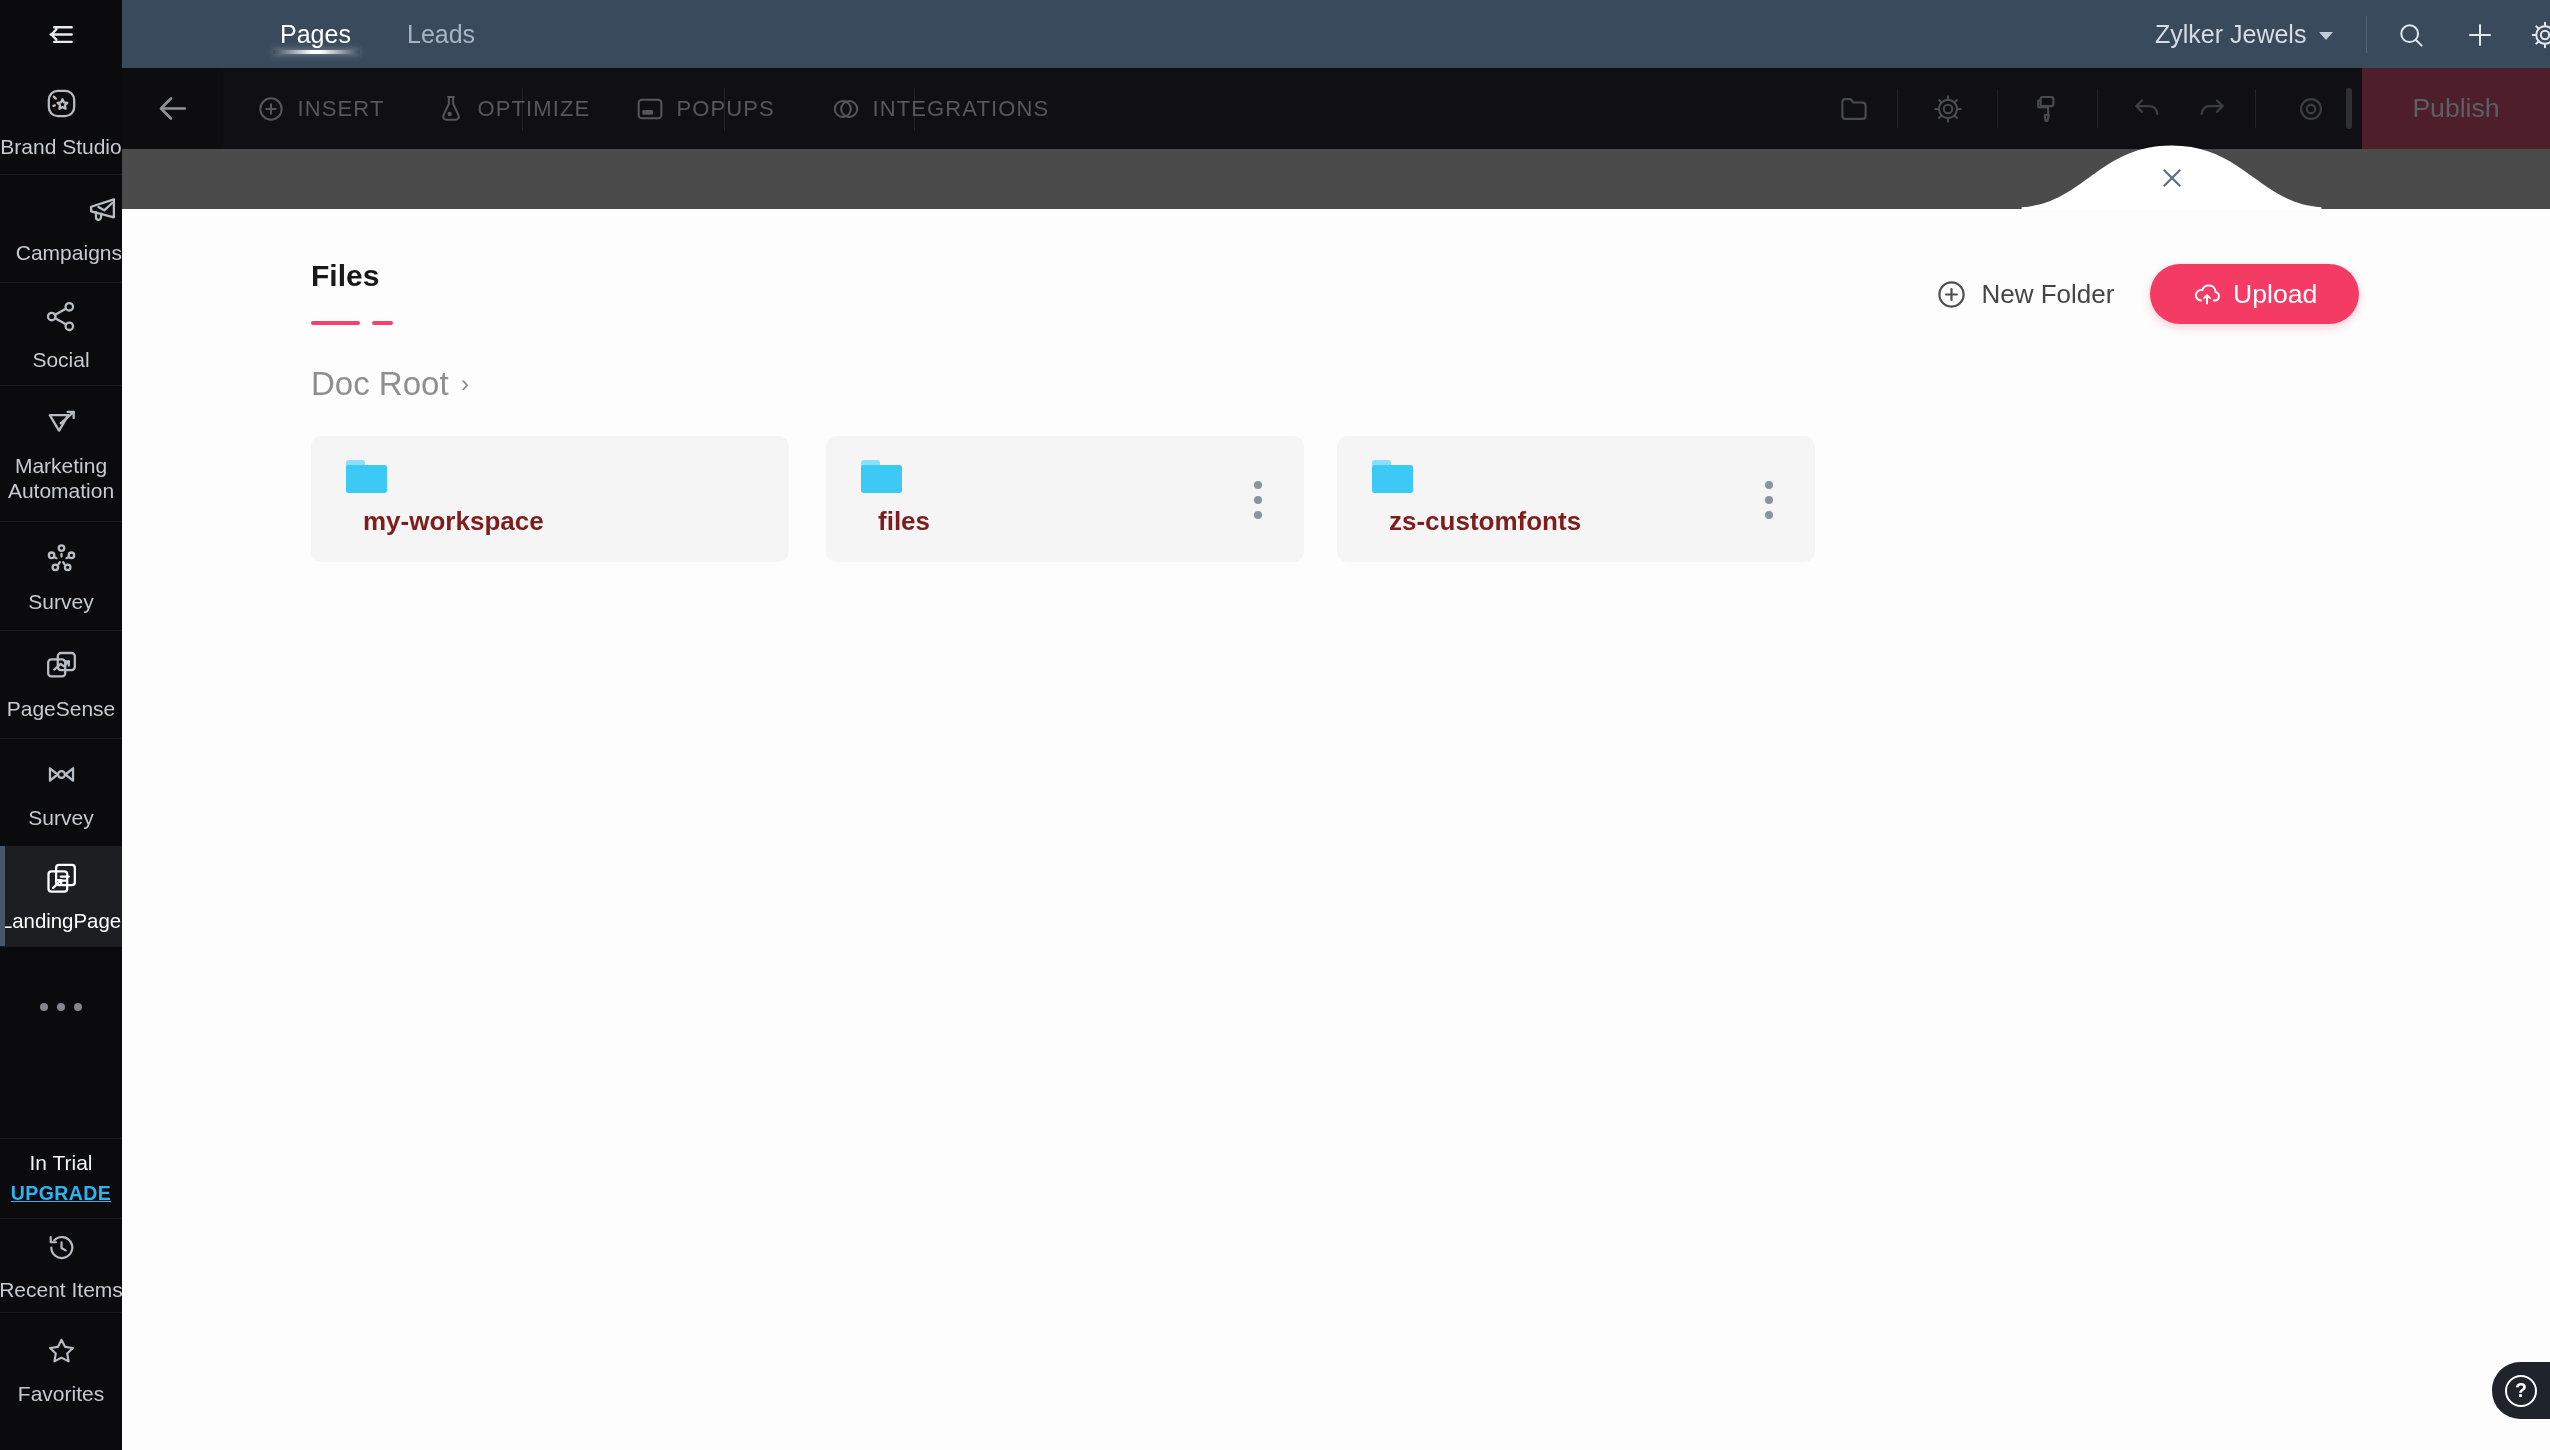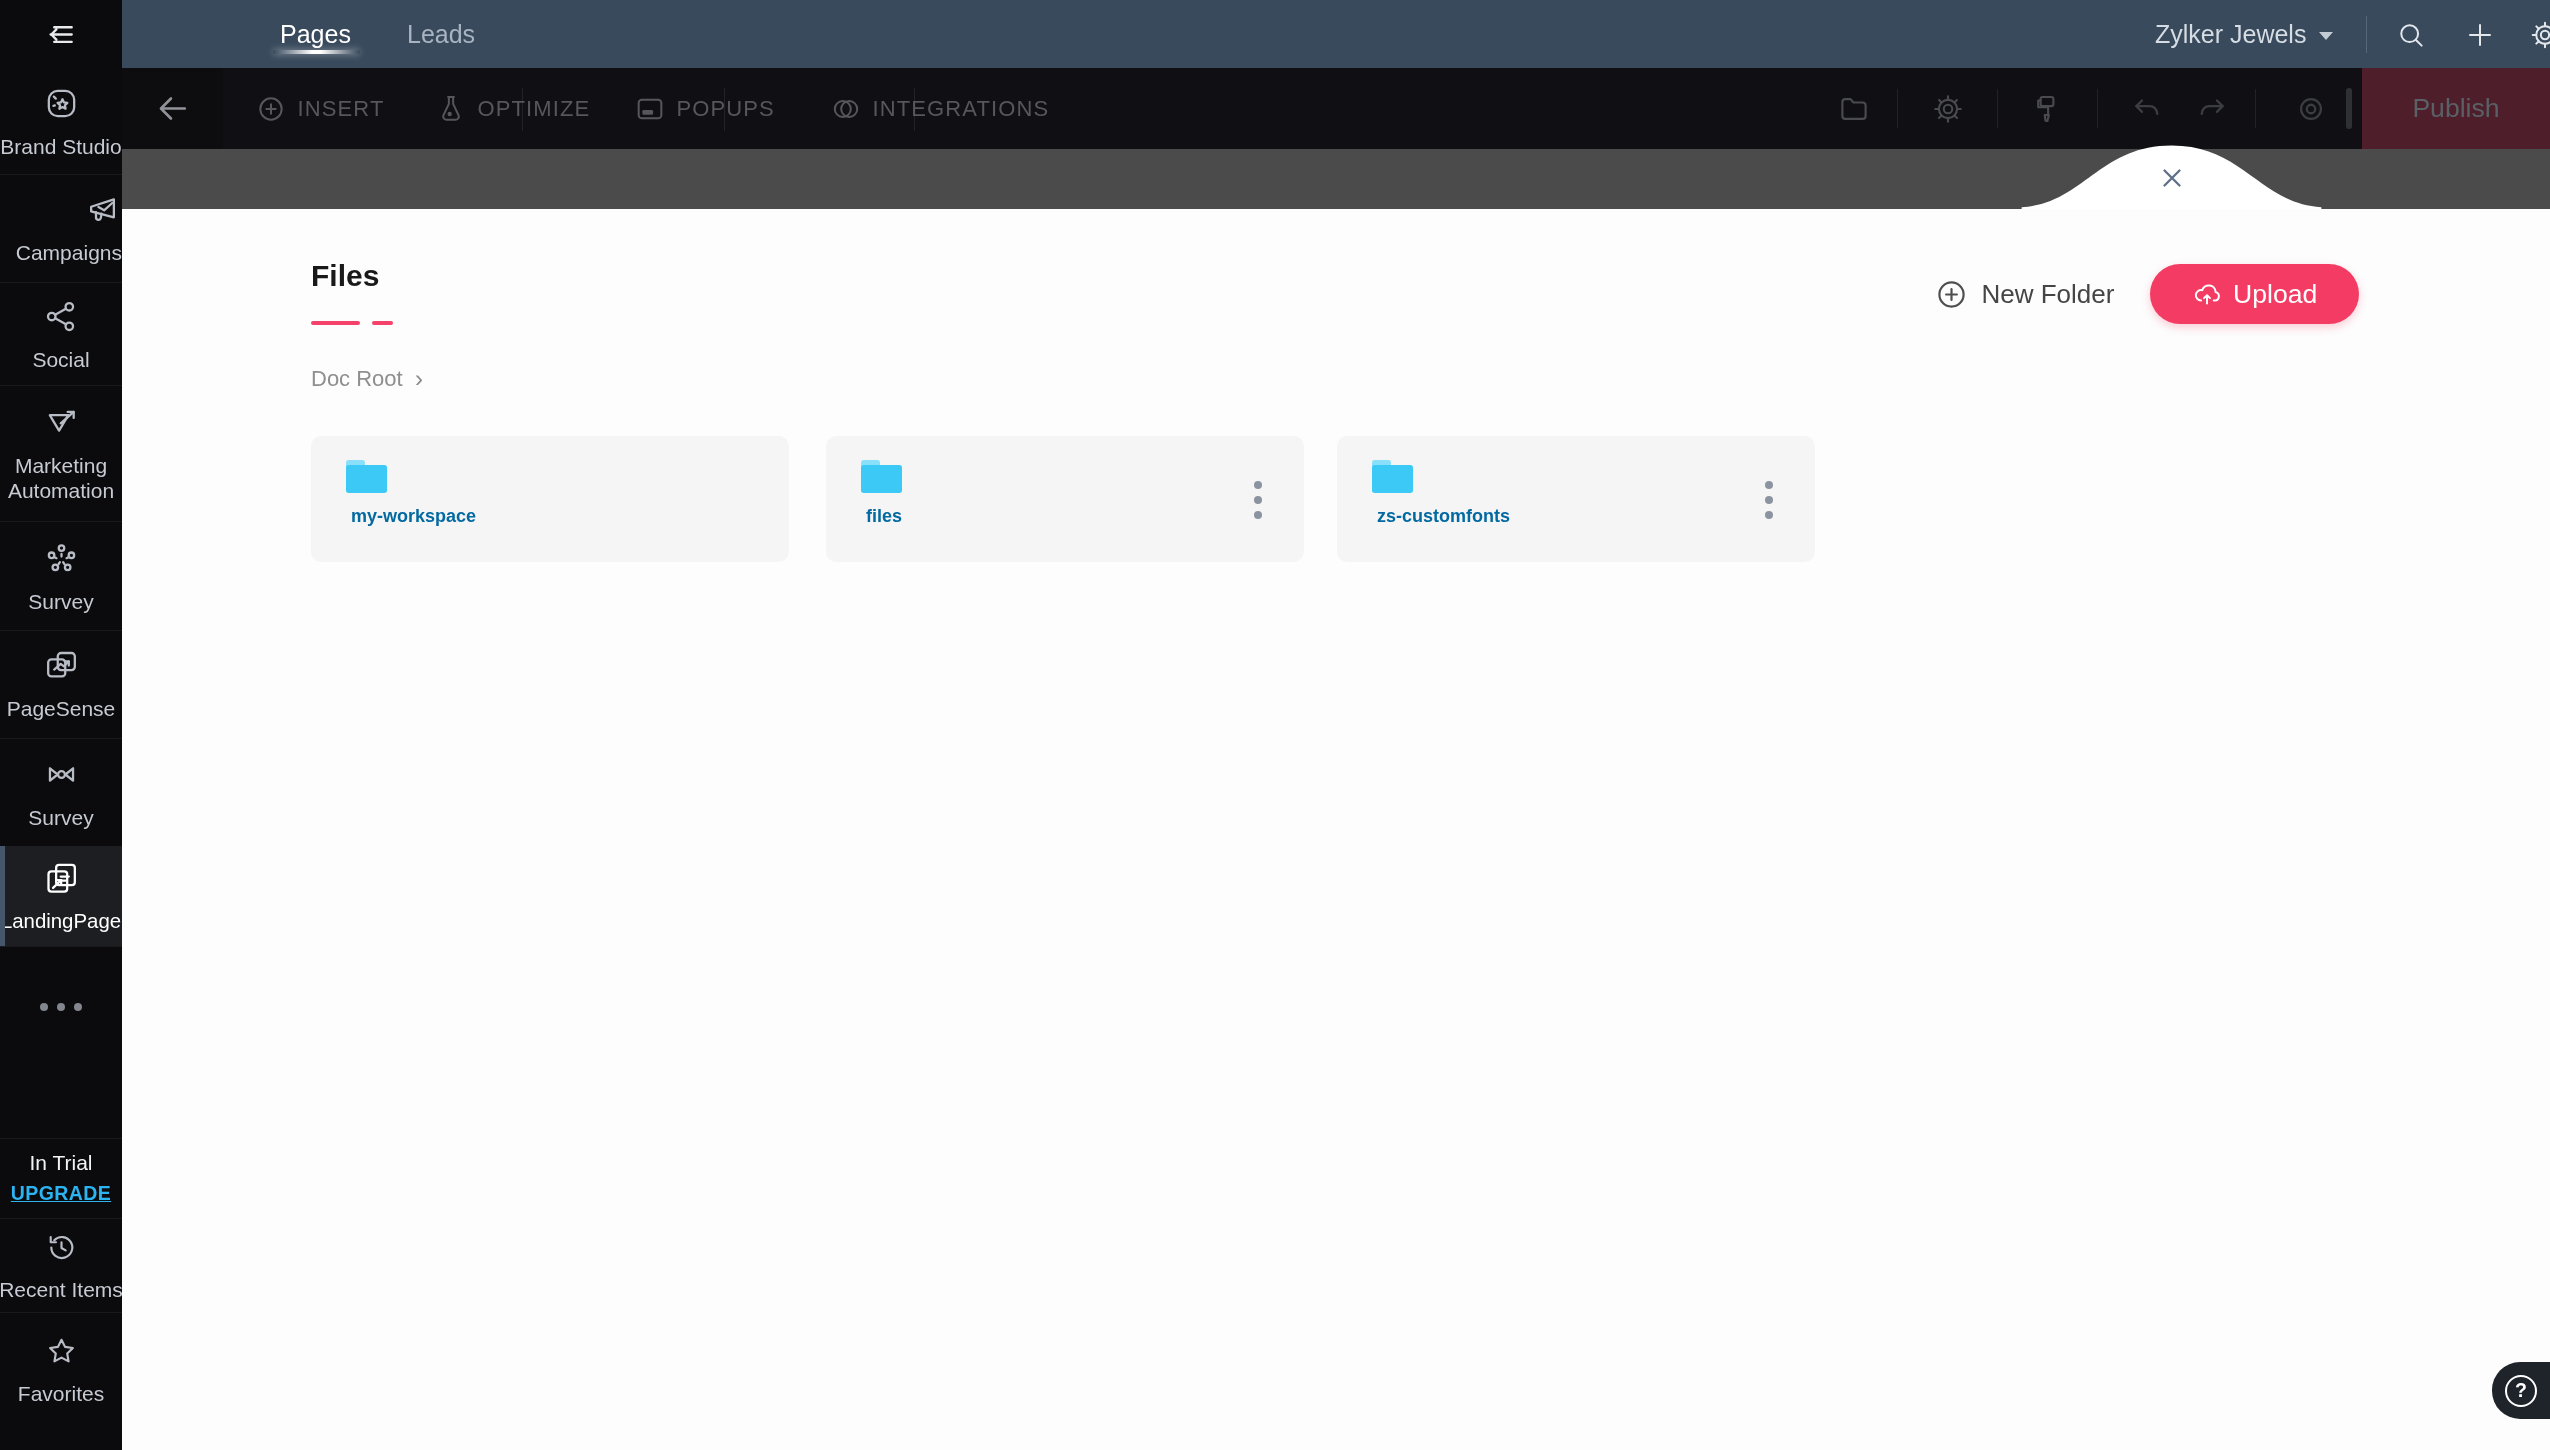--- a/index.html
+++ b/index.html
@@ -54,32 +54,32 @@
   .strip{position:absolute;left:122px;top:149px;width:2428px;height:60px;background:#4b4b4b;}
   .cloud{position:absolute;left:2021px;top:142px;width:301px;height:67px;}
   .close-x{position:absolute;left:2155px;top:161px;width:34px;height:34px;display:flex;align-items:center;justify-content:center;color:#5f7189;cursor:pointer;}
 
   
   .panel{position:absolute;left:122px;top:209px;width:2428px;height:1242px;background:#fdfdfd;padding-left:20px;}
   .files-title{position:absolute;left:189px;top:50px;font-size:30px;font-weight:700;color:#191919;}
   .dash{position:absolute;top:112px;height:4.4px;border-radius:2.2px;background:#f4426b;}
   .dash1{left:189px;width:49px;} .dash2{left:250px;width:21px;}
   .crumb{position:absolute;left:189px;top:156px;display:flex;align-items:center;gap:12.4px;}
-  .crumb .c1{font-size:22px;color:#8f8f8f;cursor:pointer;}
+  .crumb .c1{font-size:33px;color:#8f8f8f;cursor:pointer;}
   .crumb .sep{font-size:24px;color:#8a8a8a;}
   .newfolder{position:absolute;left:1812px;top:68px;display:flex;align-items:center;gap:12.4px;color:#454545;cursor:pointer;}
   .newfolder .t{font-size:26px;}
   .upload{position:absolute;left:2028px;top:55px;width:209px;height:60px;border-radius:30px;background:#f43b63;display:flex;align-items:center;justify-content:center;gap:11.5px;color:#ffffff;cursor:pointer;box-shadow:0 3.5px 8.9px rgba(244,59,99,.25);}
   .upload .t{font-size:26.6px;font-weight:500;}
   .card{position:absolute;top:227px;width:478px;height:126px;background:#f5f5f6;border-radius:10.6px;cursor:pointer;}
   .card.c0{left:189px;} .card.c1{left:704px;} .card.c2{left:1215px;}
   .f-ico{position:absolute;left:35px;top:24px;width:41px;height:34px;}
   .f-tab{position:absolute;left:0;top:0;width:18.6px;height:11.5px;border-radius:2.7px 2.7px 0 0;background:#8adffb;}
   .f-body{position:absolute;left:0;top:5.3px;width:41px;height:27.5px;border-radius:2.7px;background:#3cc9f6;}
-  .f-name{position:absolute;left:40px;top:70px;font-size:18px;font-weight:700;color:#0369a1;}
+  .f-name{position:absolute;left:52px;top:70px;font-size:26px;font-weight:700;color:#7f1d1d;}
   .kebab{position:absolute;left:414px;top:39px;width:35px;height:50px;display:flex;flex-direction:column;align-items:center;justify-content:center;gap:7px;cursor:pointer;}
   .kebab .d{width:8px;height:8px;border-radius:50%;background:#8c93a0;}
 
   
   .help{position:absolute;left:2492px;top:1362px;width:58px;height:57px;background:#1f242b;border-radius:28px 0 0 28px;display:flex;align-items:center;justify-content:center;cursor:pointer;}
   .help .q{width:32px;height:32px;border-radius:50%;border:2.7px solid #ffffff;color:#ffffff;display:flex;align-items:center;justify-content:center;font-size:19.5px;font-weight:700;}
 </style>
 </head>
 <body>
 

